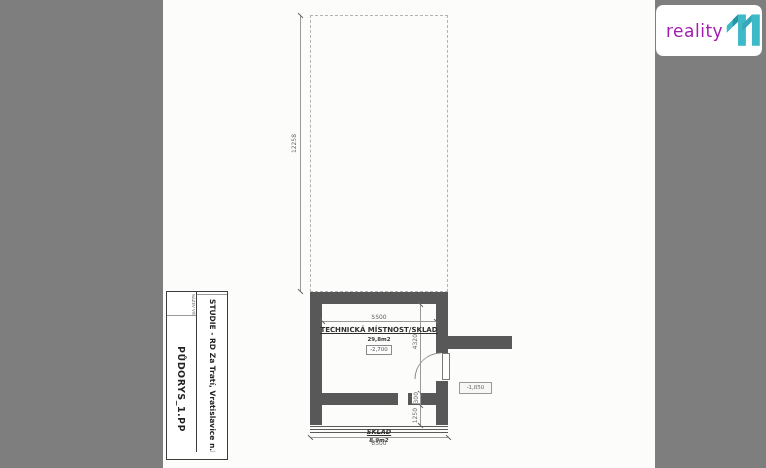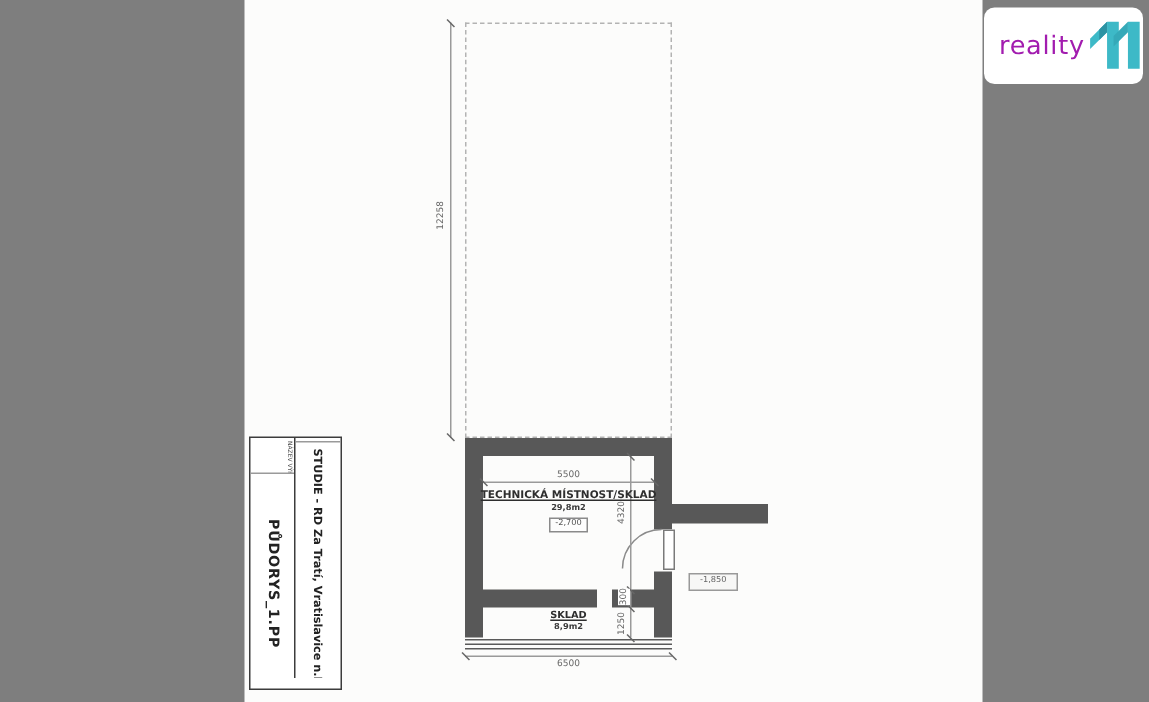--- a/index.html
+++ b/index.html
@@ -106,21 +106,21 @@
   <div class="tick" style="left:307px;top:437px;"></div>
   <div class="tick" style="left:445px;top:437px;"></div>
   <div class="dim-text" style="left:310px;top:440px;width:138px;text-align:center;">6500</div>
 
   <div class="room-label-wrap" style="top:326px;">
     <div class="room-name main">TECHNICKÁ MÍSTNOST/SKLAD</div>
     <div class="room-area">29,8m2</div>
     <div class="level-box">-2,700</div>
   </div>
 
-  <div class="room-label-wrap" style="top:406px;">
+  <div class="room-label-wrap" style="top:428px;font-style:italic;">
     <div class="room-name storage">SKLAD</div>
     <div class="room-area" style="margin-top:1px;">8,9m2</div>
   </div>
 
   <div class="outside-level">-1,850</div>
 
   <div class="titleblock">
     <div class="tb-col drawing">
       <div class="tb-label">NÁZEV VÝKRESU</div>
       <div class="tb-value drawing-v">PŮDORYS_1.PP</div>

